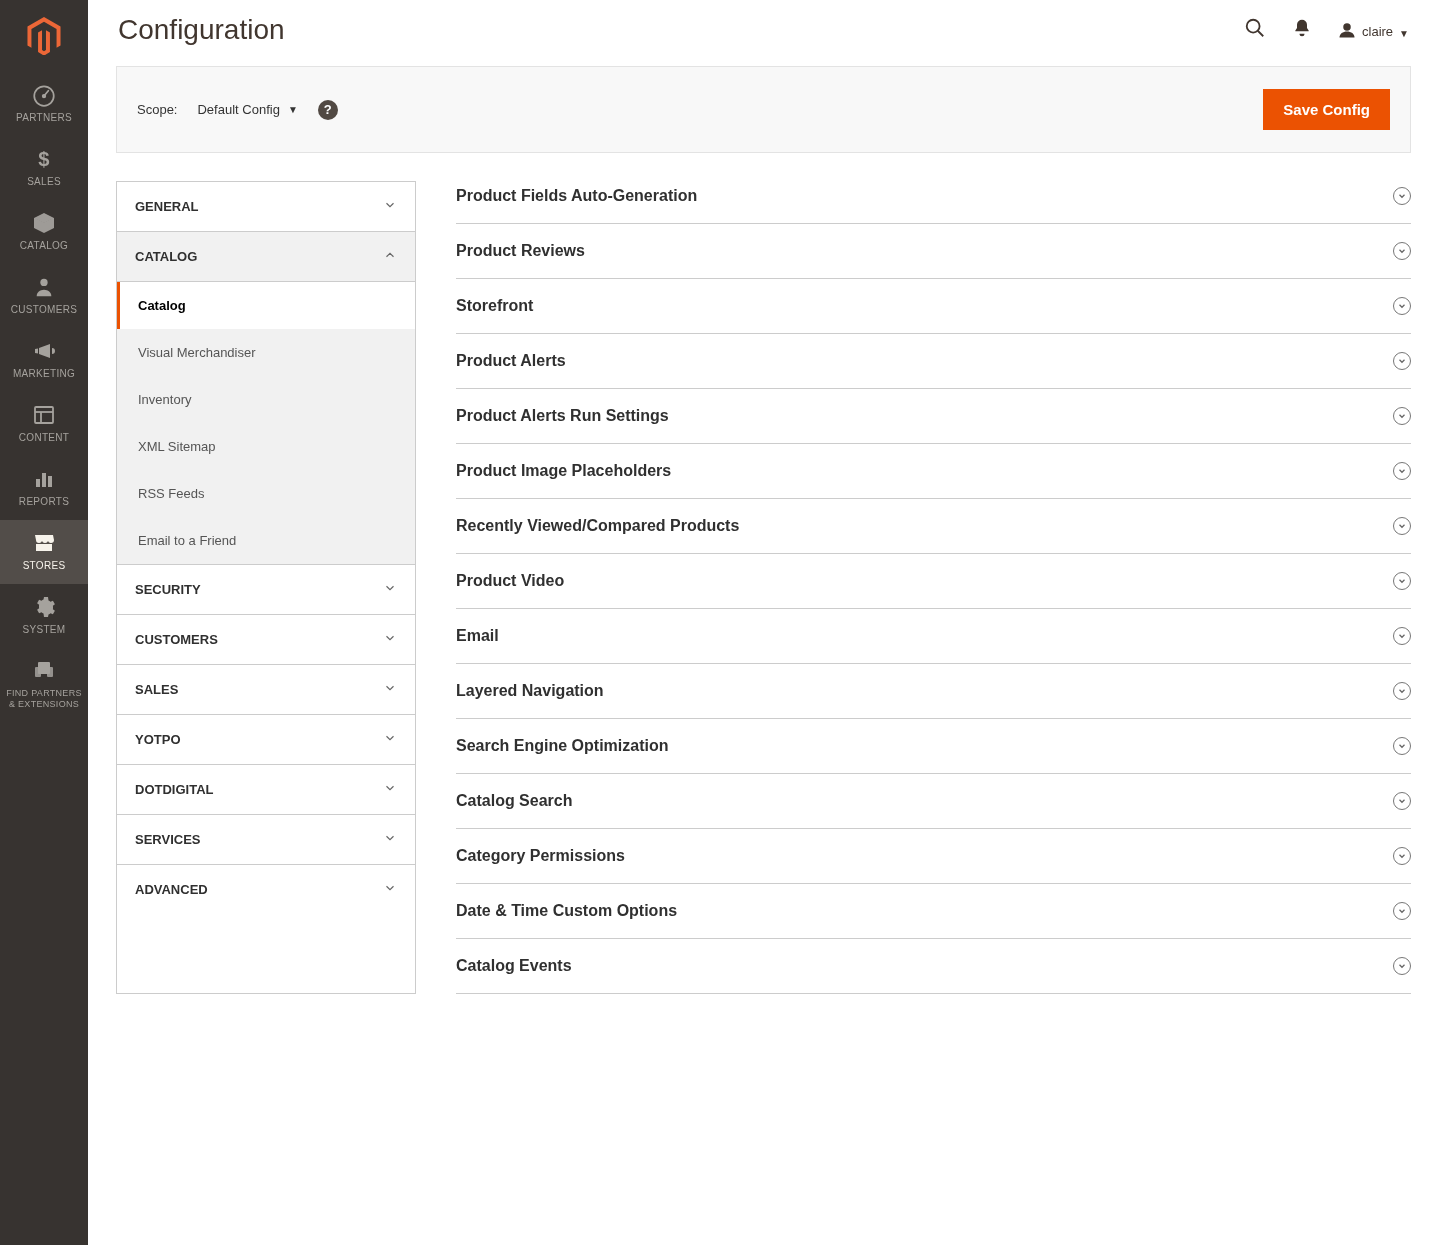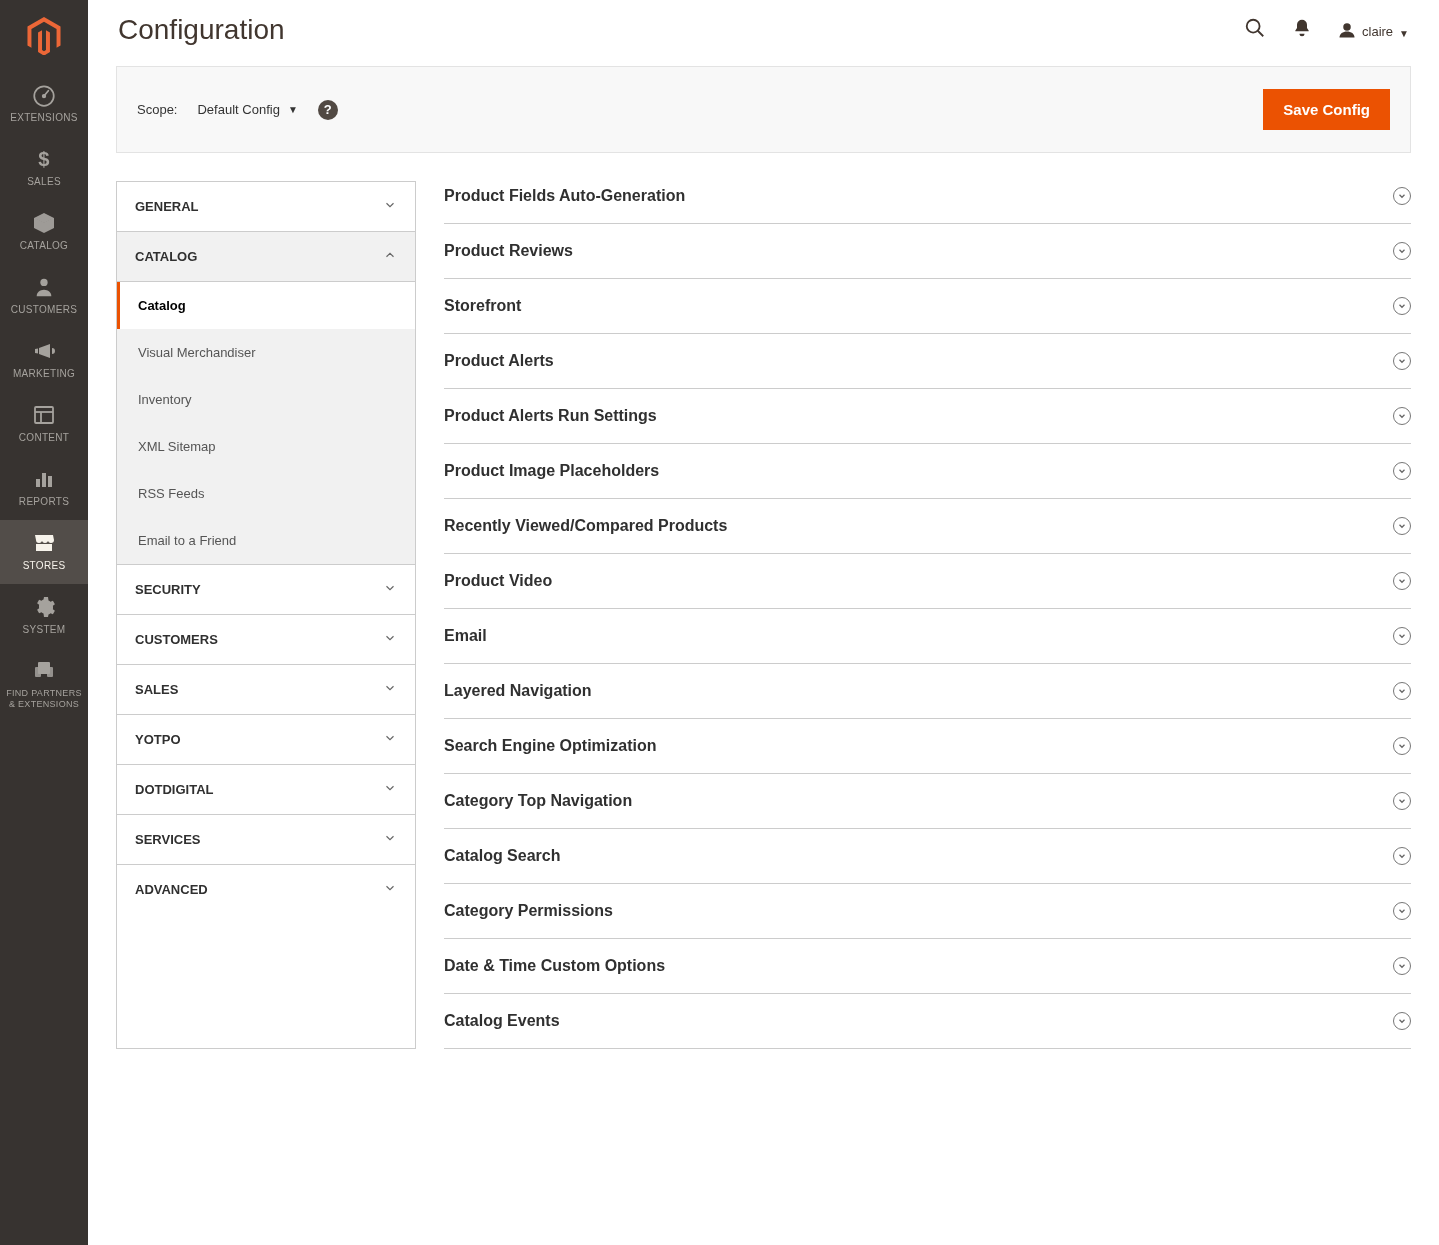--- a/index.html
+++ b/index.html
@@ -94,21 +94,21 @@
 .btn-save {
   background: #eb5202; color: #fff;
   border: none; padding: 12px 20px;
   font-size: 15px; font-weight: 600;
   cursor: pointer;
 }
 
 
 .content-row {
   display: flex;
-  gap: 28px;
+  gap: 40px;
   margin-top: 28px;
 }
 
 
 .config-tabs {
   width: 300px;
   flex: 0 0 300px;
   border: 1px solid #ccc;
 }
 .tab-group {
@@ -178,21 +178,21 @@
   </div>
   <div id="sidebar-nav-container">
       <div class="nav-item">
         <span class="nav-icon">
           <svg width="26" height="26" viewBox="0 0 24 24" fill="none" stroke="#a5a29d" stroke-width="1.6">
             <circle cx="12" cy="13" r="9"></circle>
             <path d="M12 13 L16 8" stroke-linecap="round"></path>
             <circle cx="12" cy="13" r="1.2" fill="#a5a29d"></circle>
           </svg>
         </span>
-        <span class="nav-label">EXTENSIONS</span>
+        <span class="nav-label">PARTNERS</span>
       </div>
       <div class="nav-item">
         <span class="nav-icon">
           <svg width="22" height="26" viewBox="0 0 24 24" fill="#a5a29d">
             <text x="12" y="20" text-anchor="middle" font-size="22" font-weight="bold">$</text>
           </svg>
         </span>
         <span class="nav-label">SALES</span>
       </div>
       <div class="nav-item">
@@ -455,28 +455,20 @@
         </div>
         <div class="config-section">
           <span class="config-section-title">Search Engine Optimization</span>
           <span class="collapse-icon">
             <svg width="10" height="10" viewBox="0 0 24 24" fill="none" stroke="#666" stroke-width="3">
               <polyline points="6 9 12 15 18 9"></polyline>
             </svg>
           </span>
         </div>
         <div class="config-section">
-          <span class="config-section-title">Category Top Navigation</span>
-          <span class="collapse-icon">
-            <svg width="10" height="10" viewBox="0 0 24 24" fill="none" stroke="#666" stroke-width="3">
-              <polyline points="6 9 12 15 18 9"></polyline>
-            </svg>
-          </span>
-        </div>
-        <div class="config-section">
           <span class="config-section-title">Catalog Search</span>
           <span class="collapse-icon">
             <svg width="10" height="10" viewBox="0 0 24 24" fill="none" stroke="#666" stroke-width="3">
               <polyline points="6 9 12 15 18 9"></polyline>
             </svg>
           </span>
         </div>
         <div class="config-section">
           <span class="config-section-title">Category Permissions</span>
           <span class="collapse-icon">

